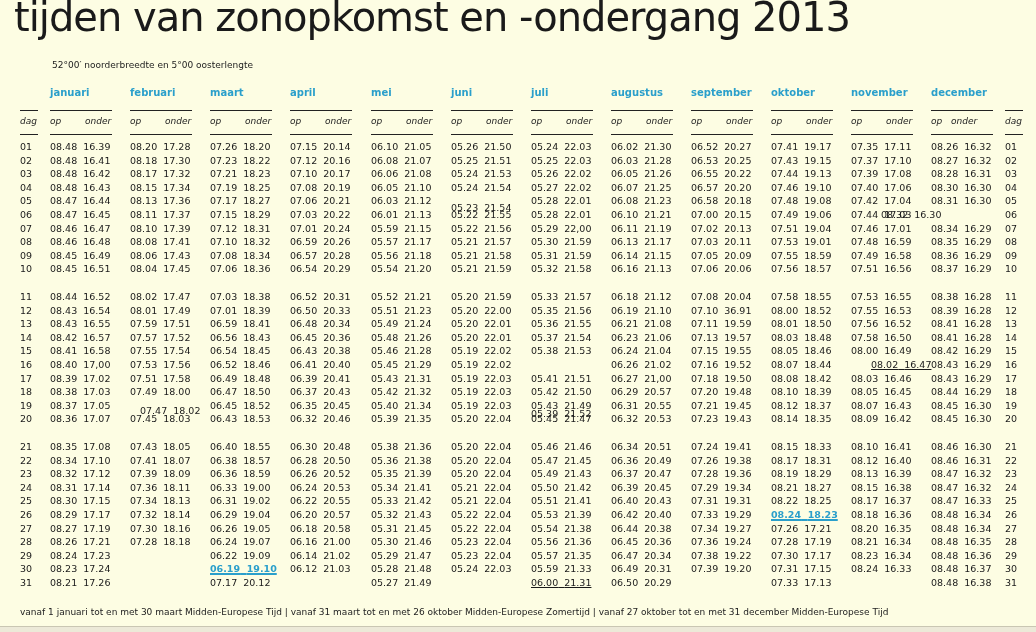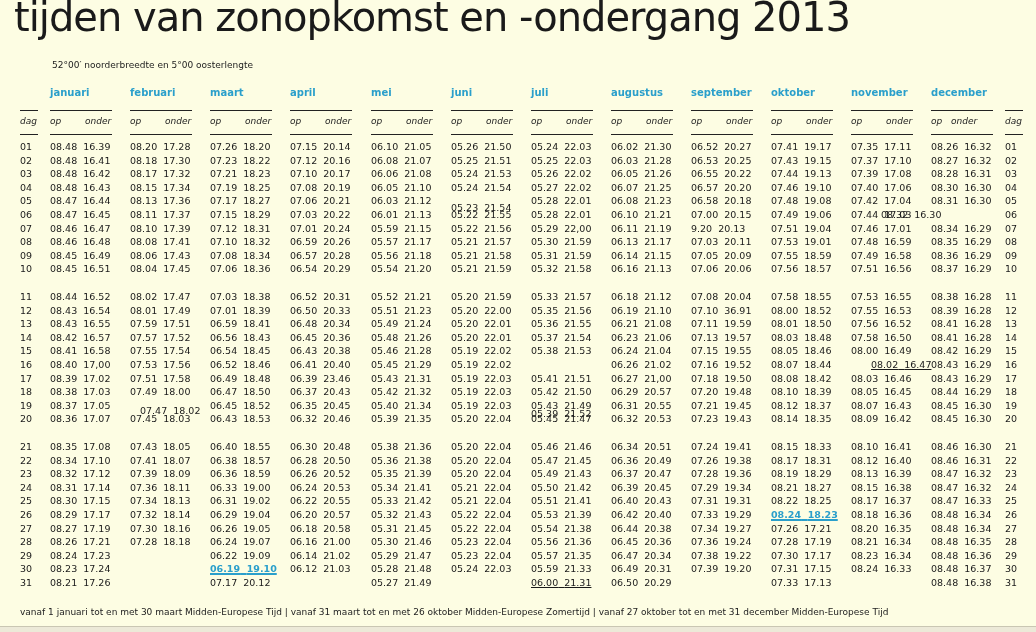--- a/index.html
+++ b/index.html
@@ -230,21 +230,21 @@
     <div class="cell" style="left: 290px; top: 222.6px;"><span>07.01</span>&nbsp;&nbsp;<span>20.24</span></div>
     <div class="cell" style="left: 290px; top: 236.2px;"><span>06.59</span>&nbsp;&nbsp;<span>20.26</span></div>
     <div class="cell" style="left: 290px; top: 249.8px;"><span>06.57</span>&nbsp;&nbsp;<span>20.28</span></div>
     <div class="cell" style="left: 290px; top: 263.4px;"><span>06.54</span>&nbsp;&nbsp;<span>20.29</span></div>
     <div class="cell" style="left: 290px; top: 291px;"><span>06.52</span>&nbsp;&nbsp;<span>20.31</span></div>
     <div class="cell" style="left: 290px; top: 304.6px;"><span>06.50</span>&nbsp;&nbsp;<span>20.33</span></div>
     <div class="cell" style="left: 290px; top: 318.2px;"><span>06.48</span>&nbsp;&nbsp;<span>20.34</span></div>
     <div class="cell" style="left: 290px; top: 331.8px;"><span>06.45</span>&nbsp;&nbsp;<span>20.36</span></div>
     <div class="cell" style="left: 290px; top: 345.4px;"><span>06.43</span>&nbsp;&nbsp;<span>20.38</span></div>
     <div class="cell" style="left: 290px; top: 359px;"><span>06.41</span>&nbsp;&nbsp;<span>20.40</span></div>
-    <div class="cell" style="left: 290px; top: 372.6px;"><span>06.39</span>&nbsp;&nbsp;<span>23.46</span></div>
+    <div class="cell" style="left: 290px; top: 372.6px;"><span>06.39</span>&nbsp;&nbsp;<span>20.41</span></div>
     <div class="cell" style="left: 290px; top: 386.2px;"><span>06.37</span>&nbsp;&nbsp;<span>20.43</span></div>
     <div class="cell" style="left: 290px; top: 399.8px;"><span>06.35</span>&nbsp;&nbsp;<span>20.45</span></div>
     <div class="cell" style="left: 290px; top: 413.4px;"><span>06.32</span>&nbsp;&nbsp;<span>20.46</span></div>
     <div class="cell" style="left: 290px; top: 441px;"><span>06.30</span>&nbsp;&nbsp;<span>20.48</span></div>
     <div class="cell" style="left: 290px; top: 454.6px;"><span>06.28</span>&nbsp;&nbsp;<span>20.50</span></div>
     <div class="cell" style="left: 290px; top: 468.2px;"><span>06.26</span>&nbsp;&nbsp;<span>20.52</span></div>
     <div class="cell" style="left: 290px; top: 481.8px;"><span>06.24</span>&nbsp;&nbsp;<span>20.53</span></div>
     <div class="cell" style="left: 290px; top: 495.4px;"><span>06.22</span>&nbsp;&nbsp;<span>20.55</span></div>
     <div class="cell" style="left: 290px; top: 509px;"><span>06.20</span>&nbsp;&nbsp;<span>20.57</span></div>
     <div class="cell" style="left: 290px; top: 522.6px;"><span>06.18</span>&nbsp;&nbsp;<span>20.58</span></div>
@@ -398,21 +398,21 @@
     <div class="rule" style="left: 691px; top: 110px; width: 62px;"></div>
     <div class="hdr" style="left: 691px;">op</div>
     <div class="hdr" style="left: 726px;">onder</div>
     <div class="rule" style="left: 691px; top: 134px; width: 62px;"></div>
     <div class="cell" style="left: 691px; top: 141px;"><span>06.52</span>&nbsp;&nbsp;<span>20.27</span></div>
     <div class="cell" style="left: 691px; top: 154.6px;"><span>06.53</span>&nbsp;&nbsp;<span>20.25</span></div>
     <div class="cell" style="left: 691px; top: 168.2px;"><span>06.55</span>&nbsp;&nbsp;<span>20.22</span></div>
     <div class="cell" style="left: 691px; top: 181.8px;"><span>06.57</span>&nbsp;&nbsp;<span>20.20</span></div>
     <div class="cell" style="left: 691px; top: 195.4px;"><span>06.58</span>&nbsp;&nbsp;<span>20.18</span></div>
     <div class="cell" style="left: 691px; top: 209px;"><span>07.00</span>&nbsp;&nbsp;<span>20.15</span></div>
-    <div class="cell" style="left: 691px; top: 222.6px;"><span>9.20</span>&nbsp;&nbsp;<span>20.13</span></div>
+    <div class="cell" style="left: 691px; top: 222.6px;"><span>07.02</span>&nbsp;&nbsp;<span>20.13</span></div>
     <div class="cell" style="left: 691px; top: 236.2px;"><span>07.03</span>&nbsp;&nbsp;<span>20.11</span></div>
     <div class="cell" style="left: 691px; top: 249.8px;"><span>07.05</span>&nbsp;&nbsp;<span>20.09</span></div>
     <div class="cell" style="left: 691px; top: 263.4px;"><span>07.06</span>&nbsp;&nbsp;<span>20.06</span></div>
     <div class="cell" style="left: 691px; top: 291px;"><span>07.08</span>&nbsp;&nbsp;<span>20.04</span></div>
     <div class="cell" style="left: 691px; top: 304.6px;"><span>07.10</span>&nbsp;&nbsp;<span>36.91</span></div>
     <div class="cell" style="left: 691px; top: 318.2px;"><span>07.11</span>&nbsp;&nbsp;<span>19.59</span></div>
     <div class="cell" style="left: 691px; top: 331.8px;"><span>07.13</span>&nbsp;&nbsp;<span>19.57</span></div>
     <div class="cell" style="left: 691px; top: 345.4px;"><span>07.15</span>&nbsp;&nbsp;<span>19.55</span></div>
     <div class="cell" style="left: 691px; top: 359px;"><span>07.16</span>&nbsp;&nbsp;<span>19.52</span></div>
     <div class="cell" style="left: 691px; top: 372.6px;"><span>07.18</span>&nbsp;&nbsp;<span>19.50</span></div>

